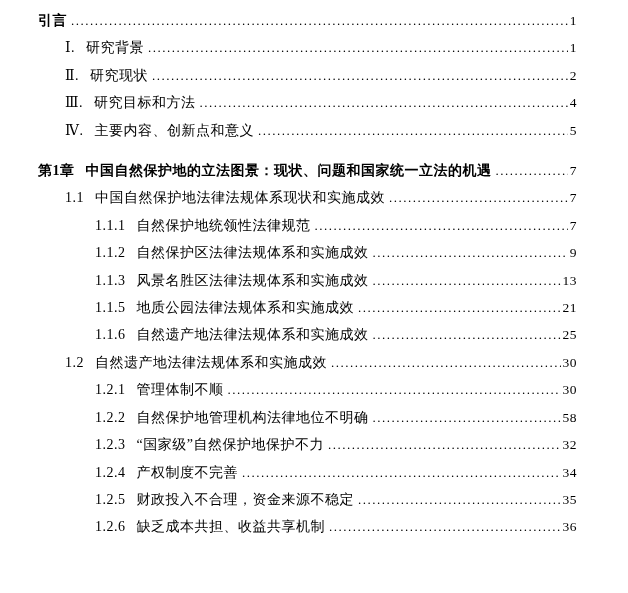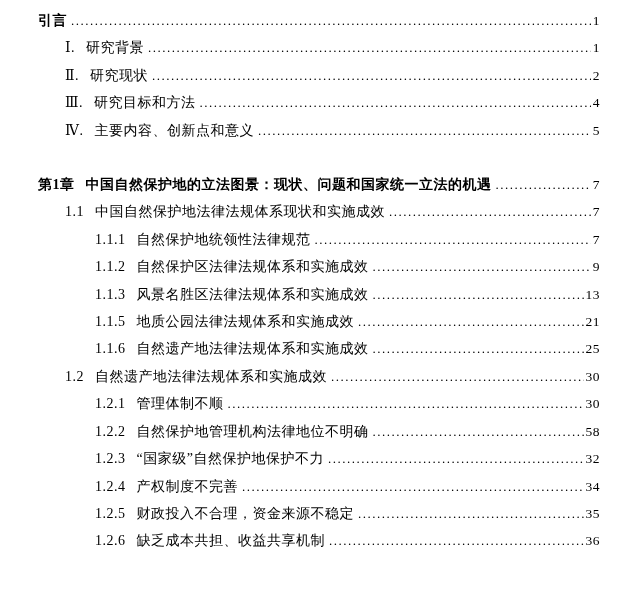--- a/index.html
+++ b/index.html
@@ -9,35 +9,35 @@
     width: 628px;
     height: 593px;
     overflow: hidden;
     font-family: "Liberation Serif", "DejaVu Serif", serif;
     color: #000000;
   }
   .page {
     box-sizing: border-box;
     width: 628px;
     height: 593px;
-    padding: 7px 28px 0 38px;
+    padding: 7px 51px 0 38px;
     background: #ffffff;
   }
   .toc-row {
     display: flex;
     align-items: baseline;
     font-size: 14px;
     line-height: 27.4px;
     letter-spacing: 0.5px;
     white-space: nowrap;
   }
   .toc-row.level-1 { padding-left: 27px; }
   .toc-row.level-2 { padding-left: 57px; }
   .toc-row.bold { font-weight: bold; }
-  .toc-row.gap-before { margin-top: 27px; }
+  .toc-row.gap-before { margin-top: 13px; }
   .toc-num {
     margin-right: 11px;
     white-space: nowrap;
   }
   .toc-num:empty { display: none; }
   .toc-label {
     white-space: nowrap;
   }
   .toc-dots {
     flex: 1;

